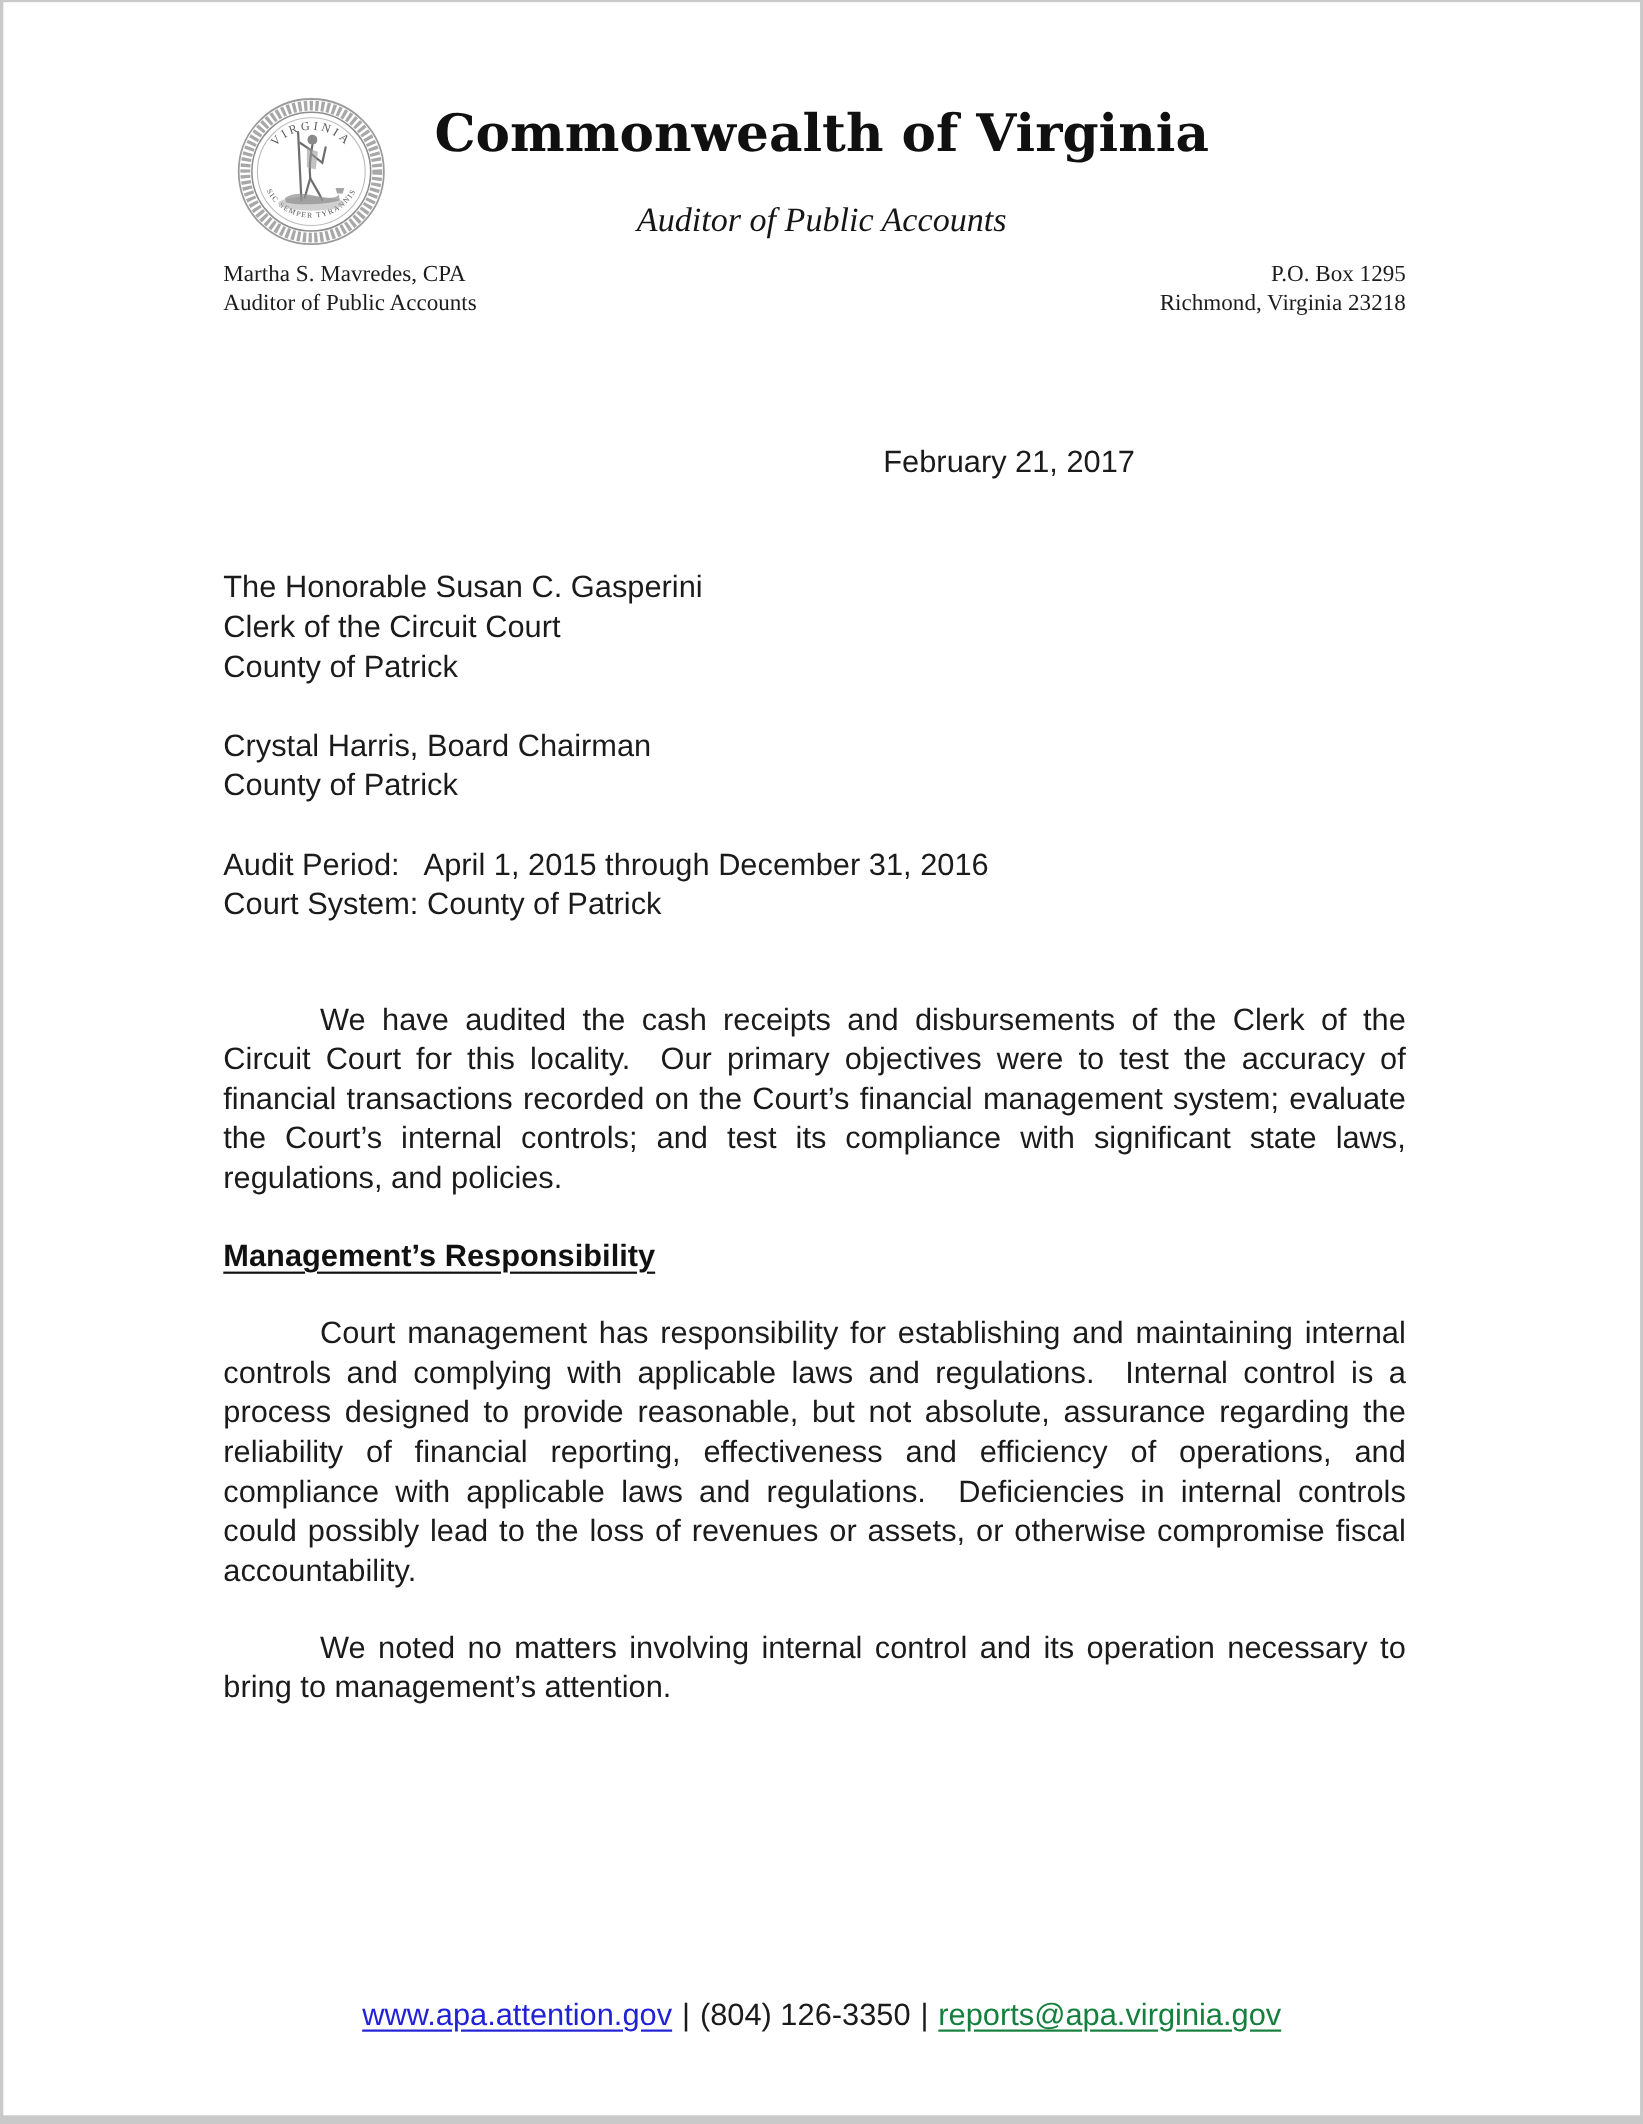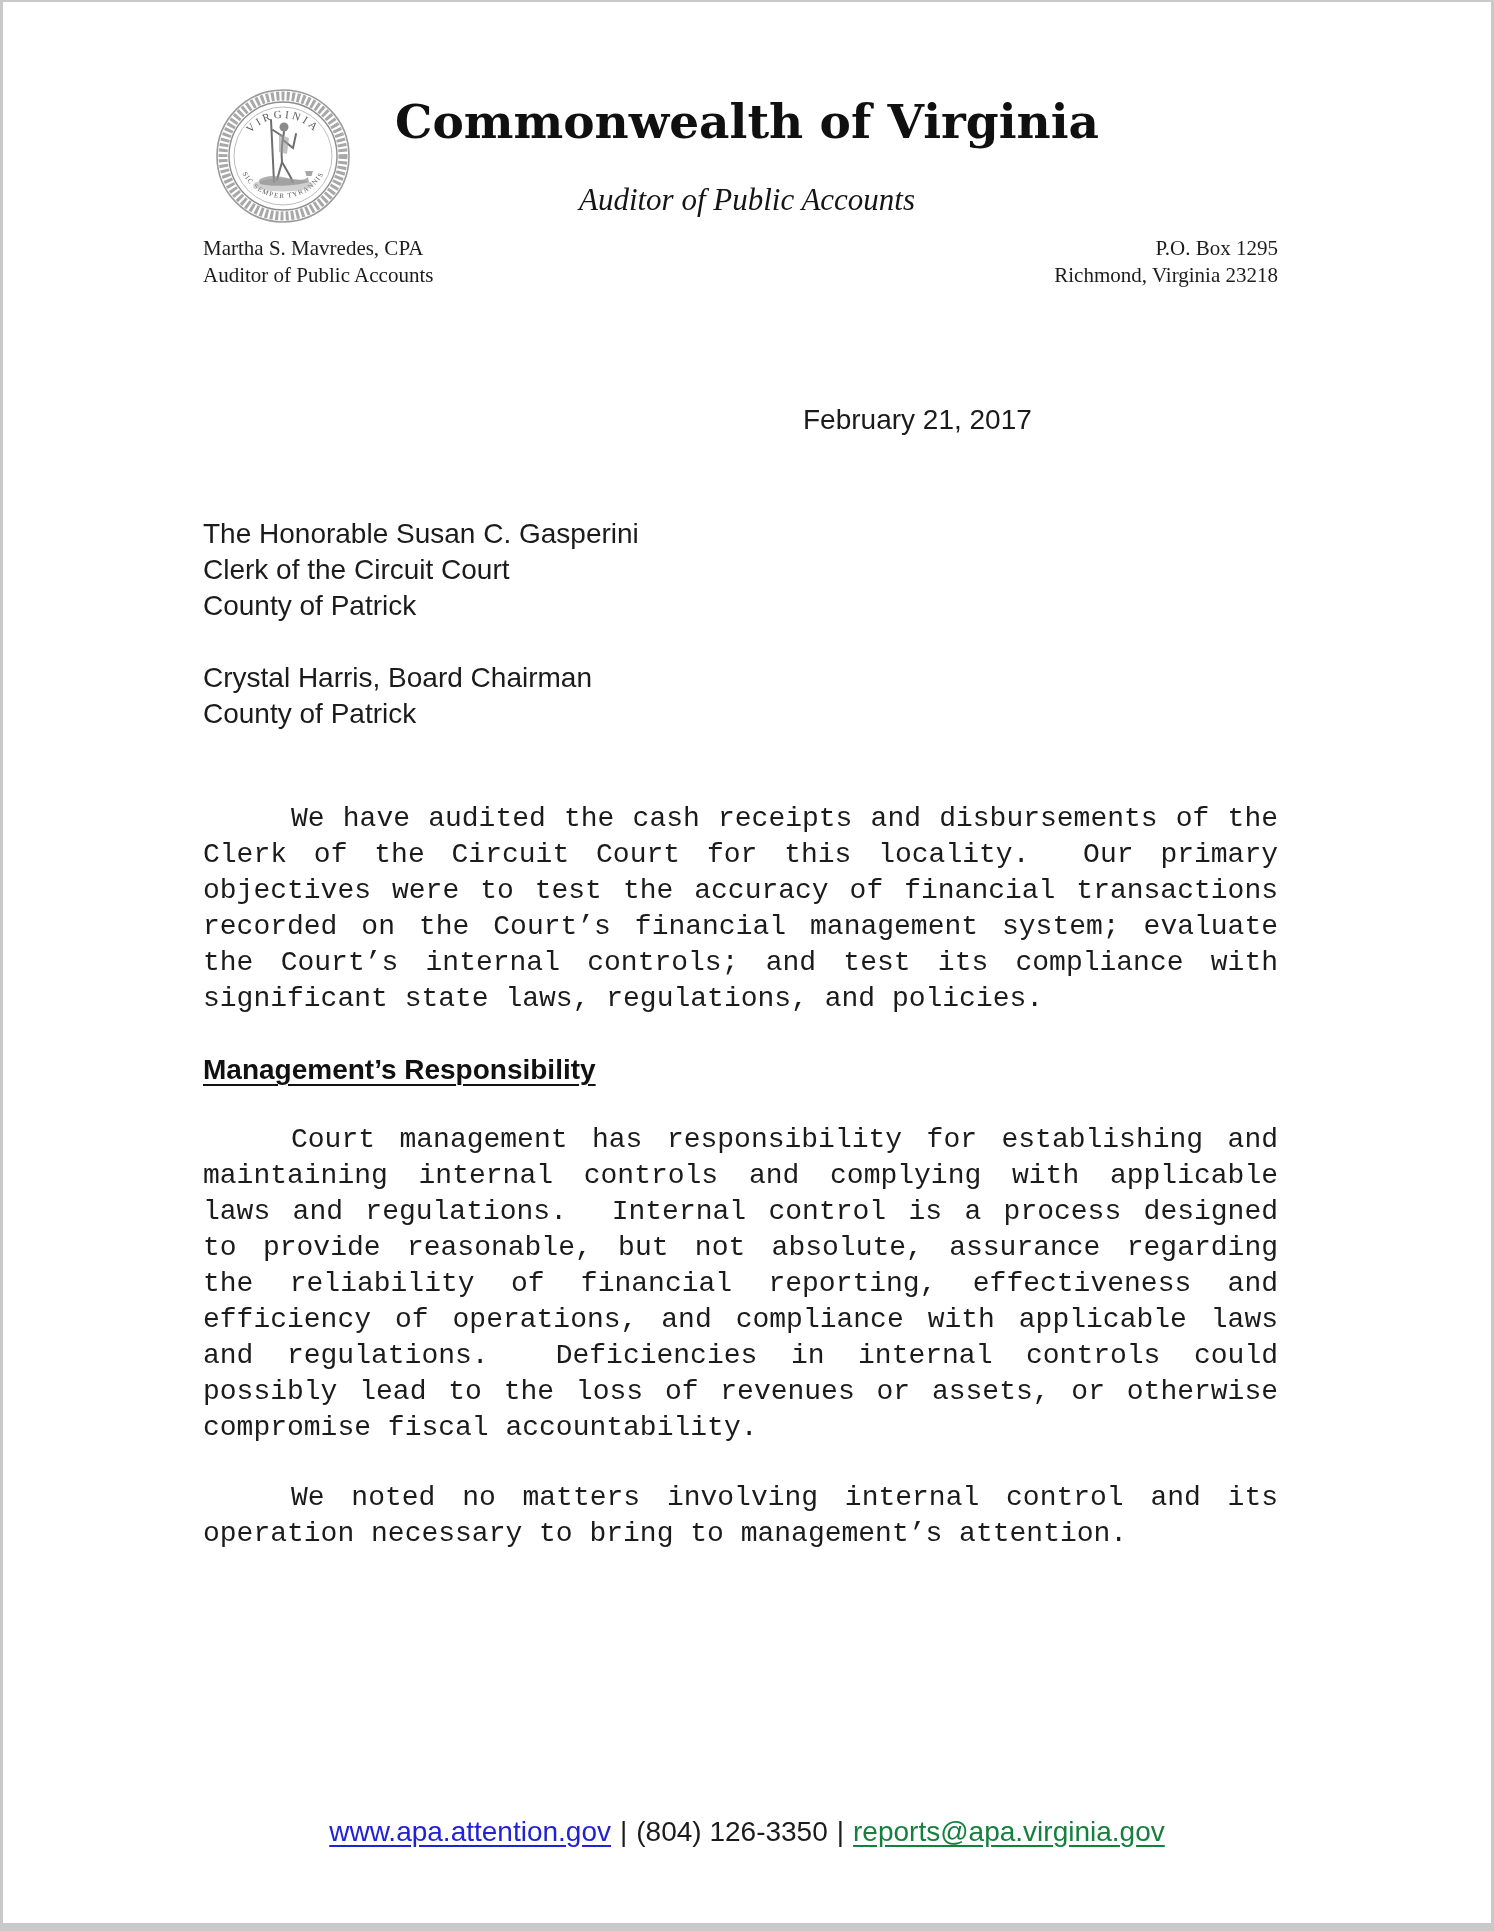--- a/index.html
+++ b/index.html
@@ -66,21 +66,20 @@
     white-space: pre-wrap;
   }
   .recipient-block-1 { margin-top: 78px; }
   .recipient-block-2 { margin-top: 36px; }
   .audit-block { margin-top: 36px; }
   .audit-block div, .recipient-block-1 div, .recipient-block-2 div { white-space: pre-wrap; }
   .para {
     text-align: justify;
     text-indent: 88px;
     white-space: pre-wrap;
-    font-family: Liberation Mono, monospace;
   }
   .para-1 { margin-top: 69px; }
   .para-2 { margin-top: 34px; }
   .para-3 { margin-top: 34px; }
   .section-heading {
     margin-top: 35px;
     font-size: 28px;
     font-weight: 700;
     text-decoration: underline;
     text-underline-offset: 5px;
@@ -168,20 +167,24 @@
       <div>The Honorable Susan C. Gasperini</div>
       <div>Clerk of the Circuit Court</div>
       <div>County of Patrick</div>
     </div>
 
     <div class="recipient-block-2">
       <div>Crystal Harris, Board Chairman</div>
       <div>County of Patrick</div>
     </div>
 
+    <div class="audit-block">
+      <div>Audit Period:   April 1, 2015 through December 31, 2016</div>
+      <div>Court System: County of Patrick</div>
+    </div>
 
     <p class="para para-1">We have audited the cash receipts and disbursements of the Clerk of the Circuit Court for this locality.  Our primary objectives were to test the accuracy of financial transactions recorded on the Court’s financial management system; evaluate the Court’s internal controls; and test its compliance with significant state laws, regulations, and policies.</p>
 
     <h3 class="section-heading">Management’s Responsibility</h3>
 
     <p class="para para-2">Court management has responsibility for establishing and maintaining internal controls and complying with applicable laws and regulations.  Internal control is a process designed to provide reasonable, but not absolute, assurance regarding the reliability of financial reporting, effectiveness and efficiency of operations, and compliance with applicable laws and regulations.  Deficiencies in internal controls could possibly lead to the loss of revenues or assets, or otherwise compromise fiscal accountability.</p>
 
     <p class="para para-3">We noted no matters involving internal control and its operation necessary to bring to management’s attention.</p>
   </main>
 

